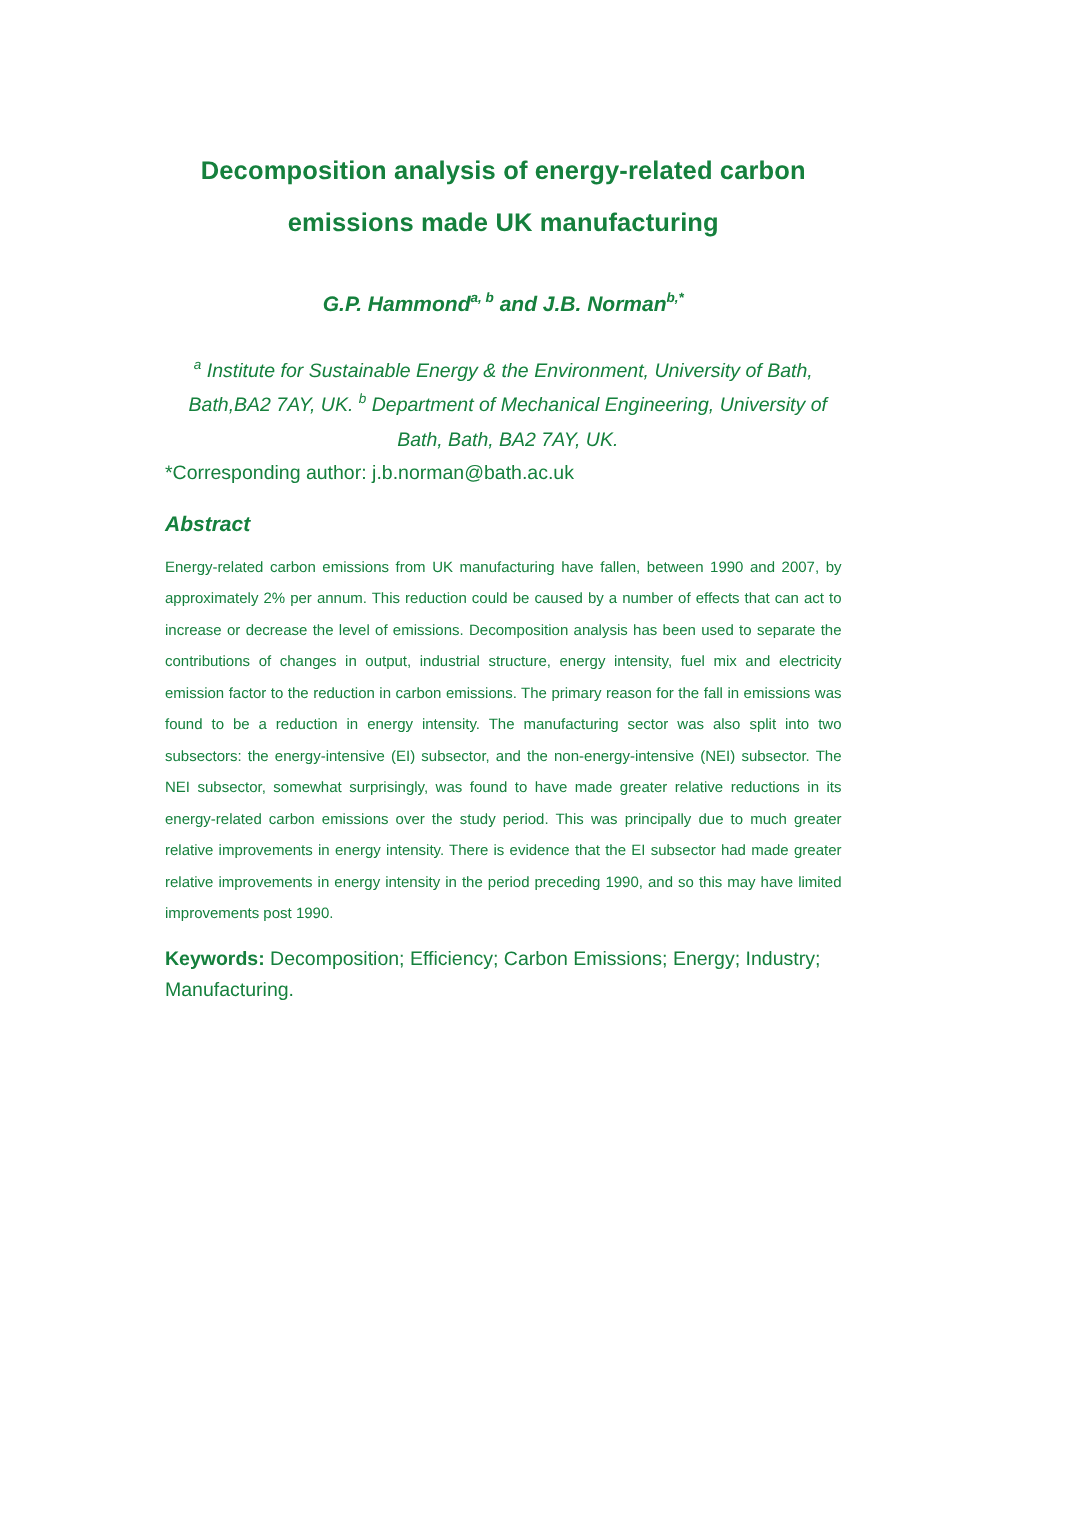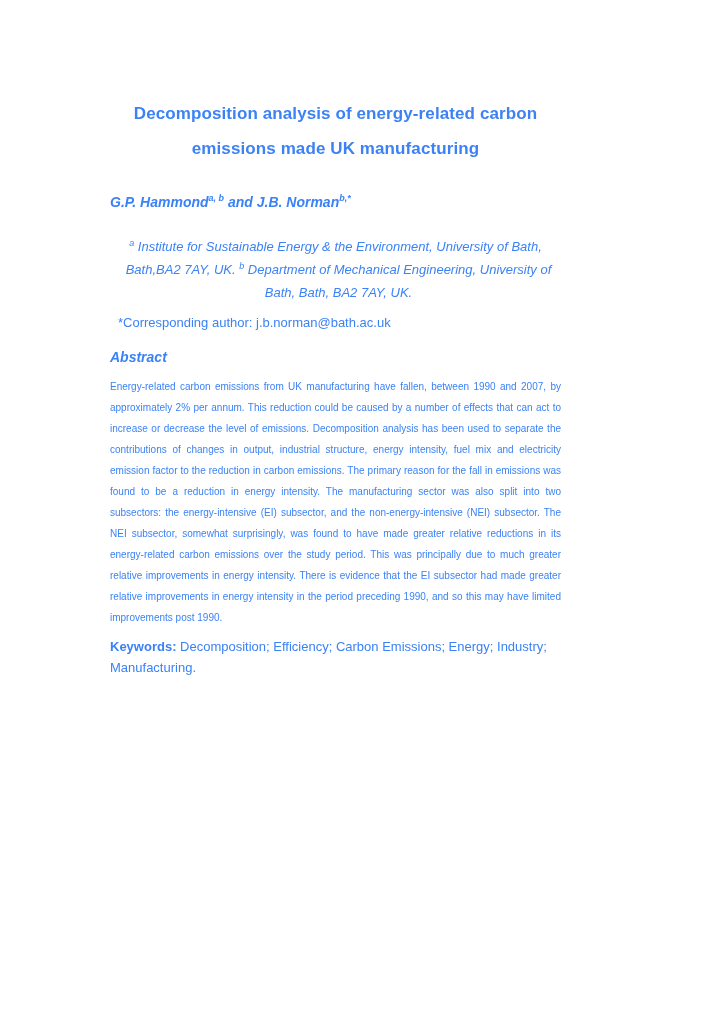--- a/index.html
+++ b/index.html
@@ -8,58 +8,59 @@
     background: #ffffff;
   }
   .page {
     position: relative;
     width: 668px;
     height: 1024px;
     box-sizing: border-box;
     padding: 96px 107px 0 110px;
     background: #ffffff;
     font-family: "Liberation Sans", "DejaVu Sans", sans-serif;
-    color: #3b82f6;
+    color: #15803d;
     overflow: hidden;
   }
   .title {
     margin: 0;
     font-size: 17px;
     font-weight: bold;
     text-align: center;
     line-height: 35px;
     letter-spacing: 0.1px;
   }
   .title-line { display: block; }
   .authors {
     margin: 26px 0 0 0;
     font-size: 14px;
     font-weight: bold;
     font-style: italic;
+    text-align: center;
     line-height: 21px;
   }
   .authors sup {
     font-size: 9px;
     line-height: 0;
   }
   .affiliation {
     margin: 22px 0 0 0;
     font-size: 13px;
     font-style: italic;
     line-height: 23px;
     padding-left: 6px;
     text-indent: -6px;
     text-align: center;
   }
   .affiliation sup {
     font-size: 9px;
     line-height: 0;
   }
   .corresponding {
-    margin: 8px;
+    margin: 0;
     font-size: 13px;
     line-height: 21px;
   }
   .abstract-heading {
     margin: 14px 0 0 0;
     font-size: 14px;
     font-weight: bold;
     line-height: 21px;
     font-style: italic;
   }

